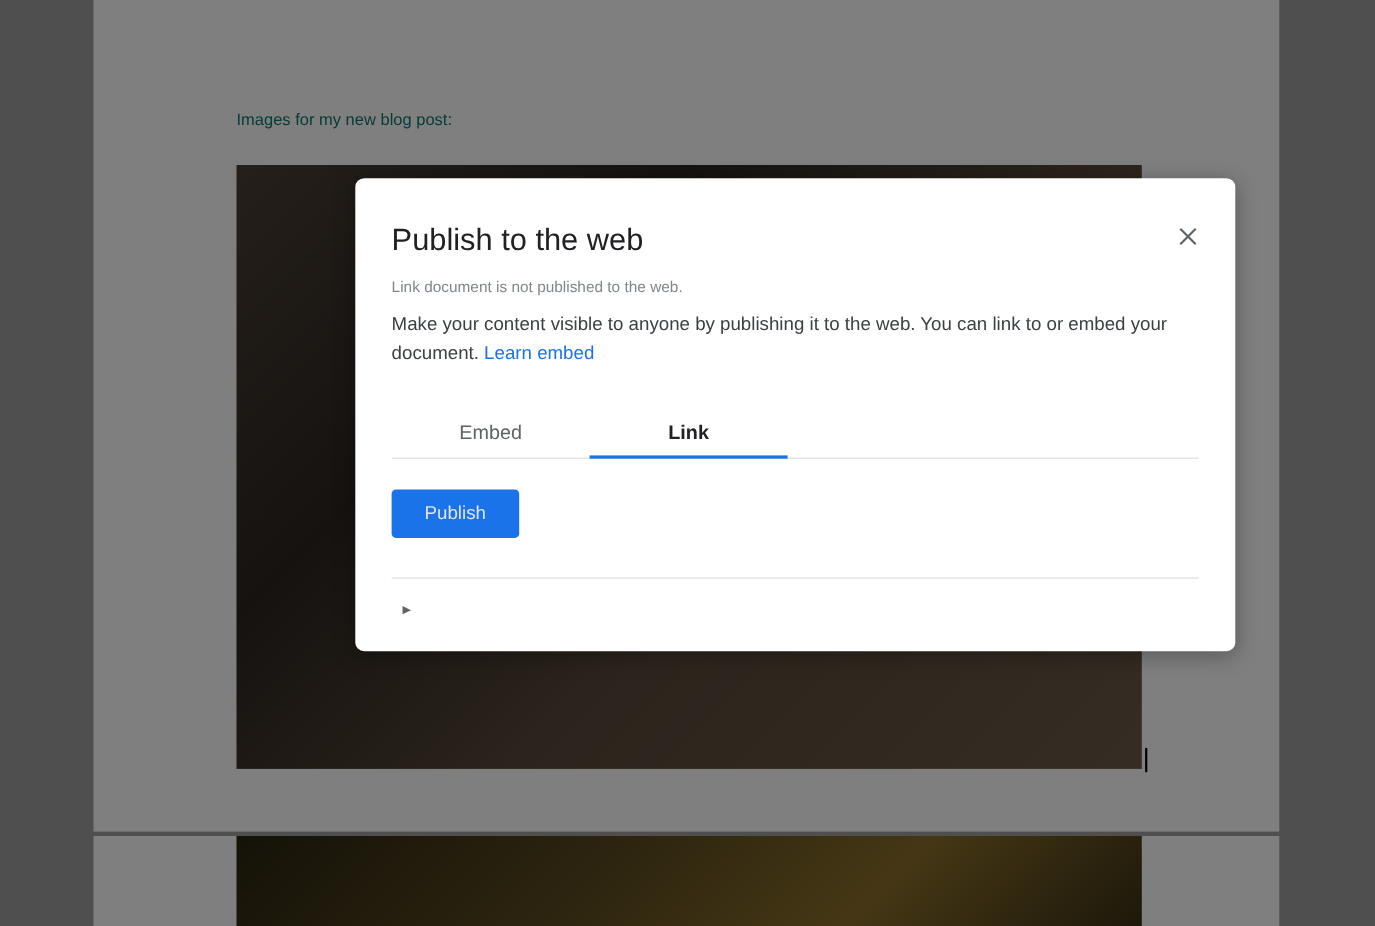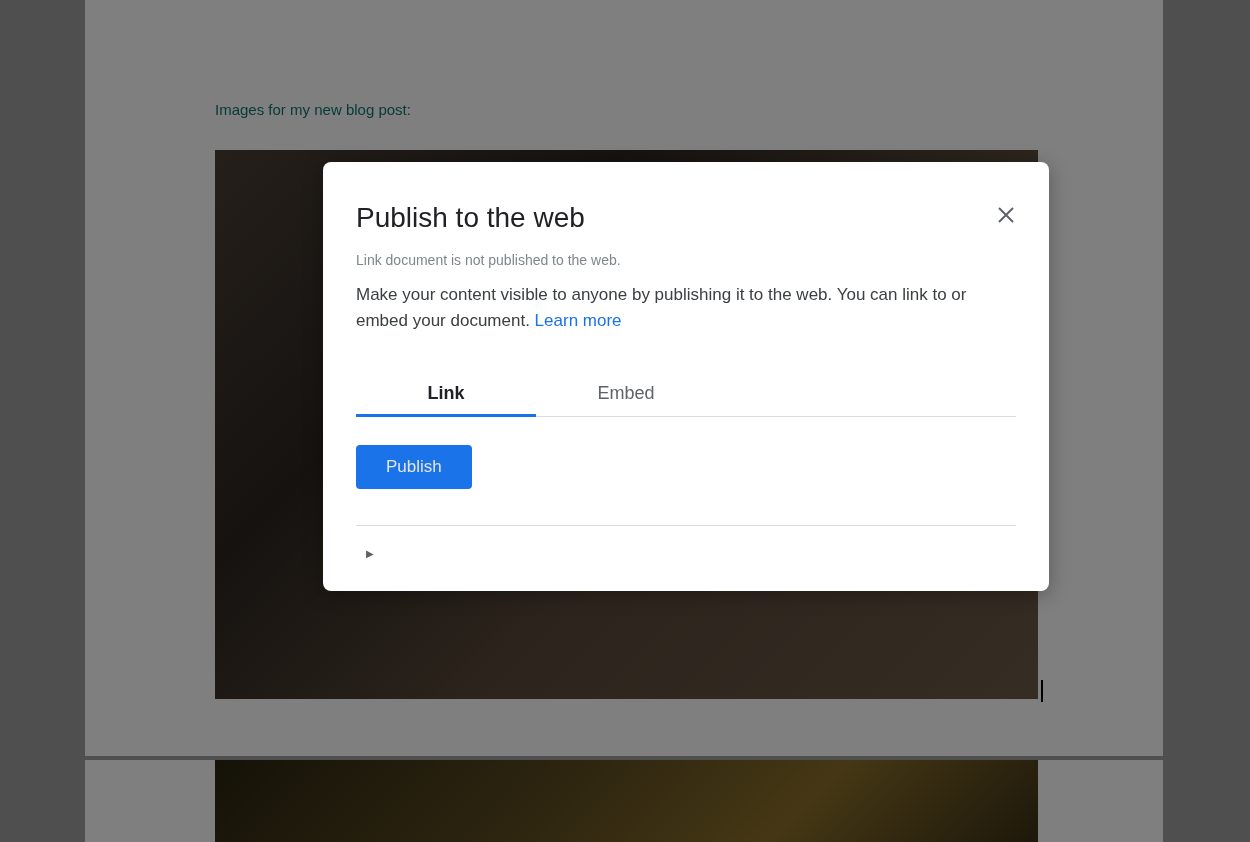--- a/index.html
+++ b/index.html
@@ -63,21 +63,21 @@
       left: 0;
       top: 0;
       width: 100%;
       height: 100%;
       background: rgba(0, 0, 0, 0.5);
     }
     .modal {
       position: absolute;
       left: 323px;
       top: 162px;
-      width: 726px;
+      width: 800px;
       background: #fff;
       border-radius: 8px;
       box-shadow: 0 4px 20px rgba(0,0,0,0.3);
       padding: 0;
     }
     .modal-header {
       display: flex;
       justify-content: space-between;
       align-items: flex-start;
       padding: 24px 24px 0 33px;
@@ -205,25 +205,25 @@
       <span>
         <svg width="18" height="18" viewBox="0 0 18 18">
             <path d="M2 2 L16 16 M16 2 L2 16" stroke="#5f6368" stroke-width="2" fill="none"></path>
           </svg>
       </span>
     </div>
   </div>
   <div class="modal-body">
     <div class="status-text">Link document is not published to the web.</div>
     <div class="description-text">
-      <span>Make your content visible to anyone by publishing it to the web. You can link to or embed your document. </span><span class="learn-more">Learn more</span>
+      <span>Make your content visible to anyone by publishing it to the web. You can link to or embed your document. </span><span class="learn-more">Learn embed</span>
     </div>
     <div class="tabs">
+      <div class="tab">Embed</div>
       <div class="tab active">Link</div>
-      <div class="tab">Embed</div>
     </div>
     <button class="publish-btn">Publish</button>
     <div class="divider"></div>
     <div class="expandable">
       <span class="triangle">▶</span>
     </div>
   </div>
 </div>
 
 </body></html>

